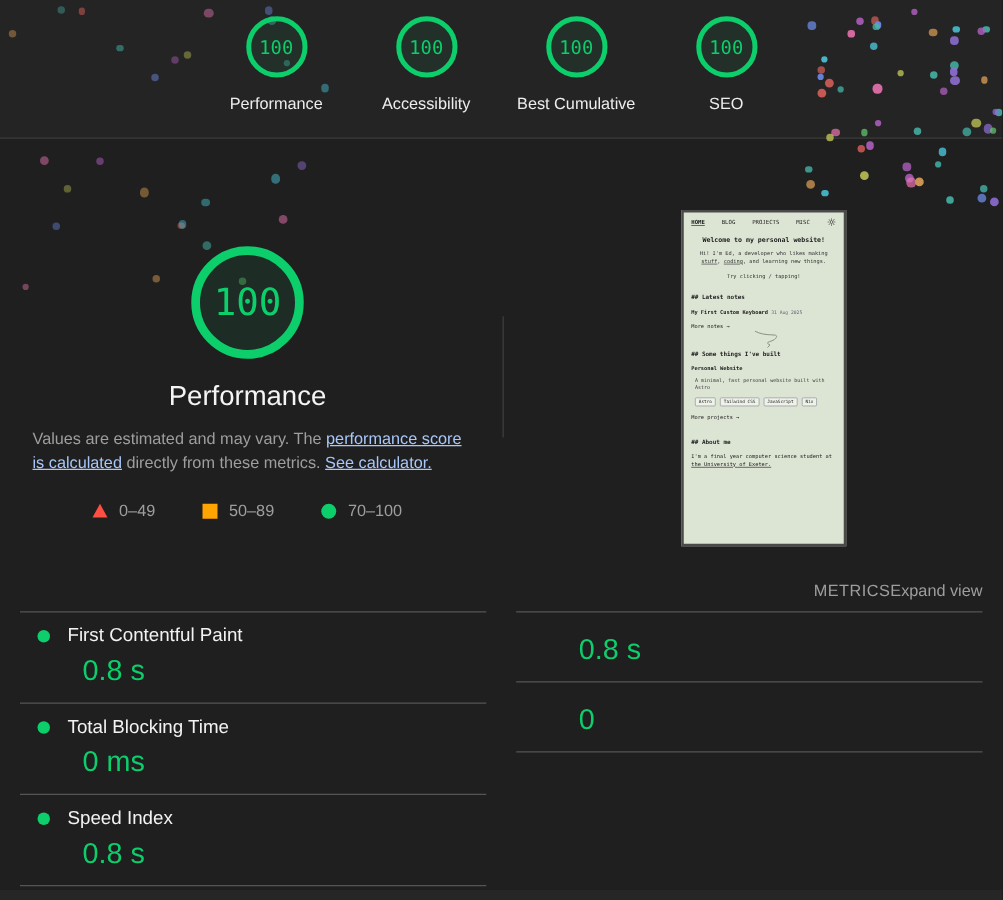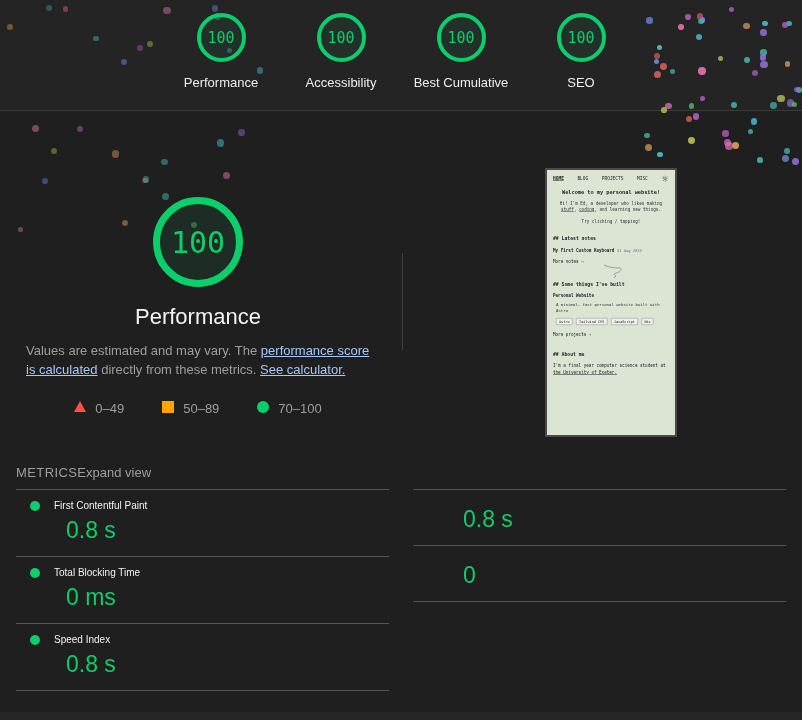--- a/index.html
+++ b/index.html
@@ -26,21 +26,21 @@
   
   .perf{position:absolute;left:0;top:111px;width:396px;display:flex;flex-direction:column;
     align-items:center;z-index:2;}
   .big-ring{margin-top:86px;box-sizing:border-box;width:90px;height:90px;border:7px solid var(--green);
     border-radius:50%;background:rgba(12,206,107,0.08);display:flex;align-items:center;
     justify-content:center;font-family:"DejaVu Sans Mono",monospace;font-size:30px;color:var(--green);}
   .perf-title{margin-top:17px;font-size:22px;color:#f4f4f4;}
   .perf-disclaimer{margin-top:11px;width:344px;text-align:left;font-size:13px;line-height:19px;color:#9e9e9e;}
   .perf-disclaimer a{color:var(--link);text-decoration:underline;cursor:pointer;}
   .legend{margin-top:22px;display:flex;gap:38px;align-items:center;}
-  .legend-item{display:flex;align-items:flex-start;gap:9px;font-size:13px;color:#9e9e9e;}
+  .legend-item{display:flex;align-items:center;gap:9px;font-size:13px;color:#9e9e9e;}
   .tri{width:0;height:0;border-left:6px solid transparent;border-right:6px solid transparent;
     border-bottom:11px solid var(--red);}
   .sq{width:12px;height:12px;background:var(--orange);}
   .ci{width:12px;height:12px;border-radius:50%;background:var(--green);}
   .vdivider{position:absolute;left:402px;top:253px;width:1px;height:97px;background:#3f3f3f;z-index:2;}
 
   
   .thumb{position:absolute;left:545px;top:168px;width:132px;height:269px;box-sizing:border-box;
     border:2px solid #4a4a4a;background:#dce4d4;overflow:hidden;z-index:2;}
   .thumb-inner{width:256px;height:538px;transform:scale(0.5);transform-origin:0 0;
@@ -59,30 +59,30 @@
   .t-more{margin-top:12px;font-size:8.5px;}
   .t-squiggle{margin:0 0 0 96px;display:block;}
   .t-project{margin-top:12px;font-size:8.5px;font-weight:bold;}
   .t-desc{margin-top:8px;font-size:8px;color:#3a3a3a;line-height:1.5;padding-left:6px;width:230px;}
   .t-tags{margin-top:9px;display:flex;gap:7px;padding-left:6px;}
   .t-tag{border:1px solid #889;background:#eef2e8;border-radius:2px;padding:2px 5px;font-size:7px;}
   .t-about{margin-top:10px;font-size:8.5px;line-height:1.55;}
 
   
   .metrics{position:absolute;left:0;top:458px;width:802px;z-index:2;}
-  .metrics-head{display:flex;justify-content:flex-start;align-items:center;padding:0 16px;height:28px;}
+  .metrics-head{display:flex;justify-content:flex-end;align-items:center;padding:0 16px;height:28px;margin-left:20px;}
   .m-title{font-size:13px;letter-spacing:0.4px;color:#9e9e9e;}
   .m-expand{font-size:13px;color:#9e9e9e;cursor:pointer;}
   .cols{display:flex;gap:24px;padding:0 16px;margin-top:3px;}
   .col{flex:1;min-width:0;}
   .mhr{border-top:1px solid #555;height:0;}
   .metric{padding:10px 0 12px 14px;}
   .mrow{display:flex;align-items:center;gap:14px;}
   .mdot{width:10px;height:10px;border-radius:50%;background:var(--green);flex:none;}
-  .mlabel{font-size:10px;color:#f2f2f2;}
+  .mlabel{font-size:15px;color:#f2f2f2;}
   .mvalue{margin:6px 0 0 36px;font-size:23px;color:var(--green);}
 </style>
 </head>
 <body>
 
 <div class="screen">
 
   <div class="top-strip"></div>
   <div class="bottom-strip"></div>
   <div class="confetti" id="confetti">

